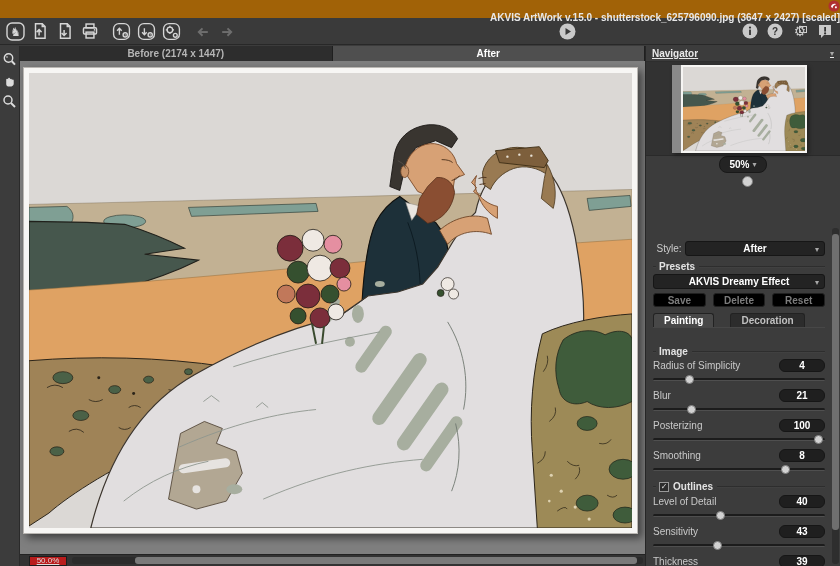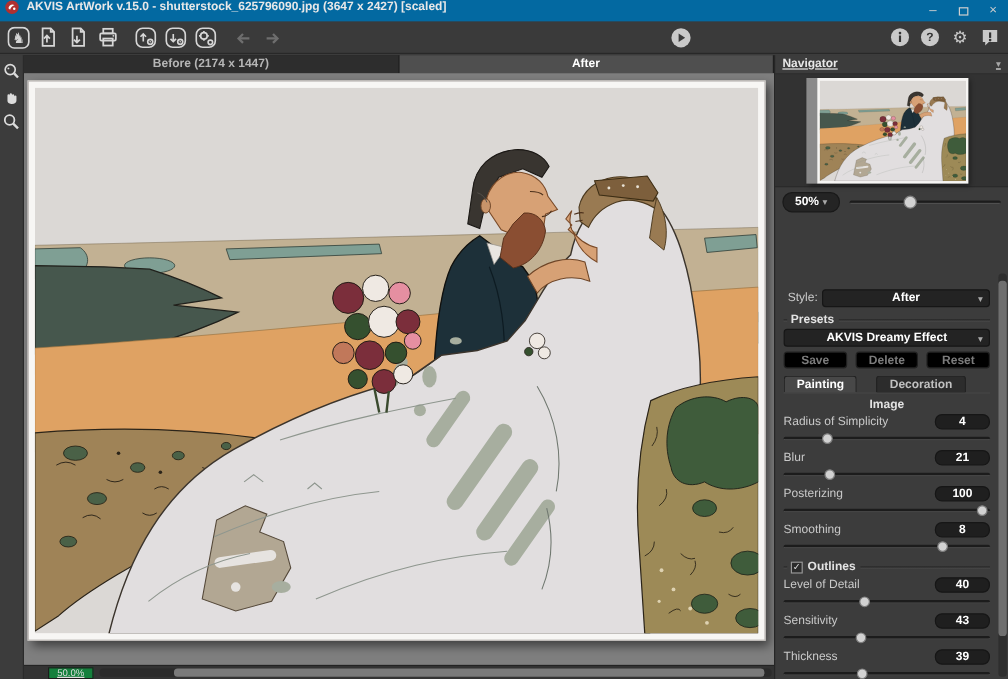--- a/index.html
+++ b/index.html
@@ -1,21 +1,21 @@
 <!DOCTYPE html>
 <html><head>
 <meta charset="utf-8">
 <style>
   * { box-sizing: border-box; margin: 0; padding: 0; }
   html,body { background:#1e1e1e; }
   body { font-family: "Liberation Sans", "DejaVu Sans", sans-serif; }
   .app { position:relative; width:840px; height:566px; background:#3c3c3c; overflow:hidden; user-select:none; }
 
   
-  .titlebar { height:18px; background:#0369a1; display:flex; align-items:flex-start; }
+  .titlebar { height:18px; background:#a16207; display:flex; align-items:flex-end;flex-direction:column; }
   .app-logo { width:12px; height:12px; margin-left:4px; flex:0 0 auto; }
   .title-text { margin-left:6px; font-size:10px; font-weight:bold; color:#e8e8e8; white-space:nowrap; }
   .win-controls { margin-left:auto; display:flex; align-items:center; height:100%; }
   .win-btn { width:25px; height:100%; display:flex; align-items:center; justify-content:center; color:#cfcfcf; font-size:11px; }
   .win-max-box { width:8px; height:7px; border:1px solid #cfcfcf; }
 
   
   .toolbar { height:27px; background:#3a3a3a; border-bottom:1px solid #282828; display:flex; align-items:center; }
   .tb-icon { width:20px; height:20px; margin-left:5px; display:flex; align-items:center; justify-content:center; flex:0 0 auto; }
   .tb-gap { margin-left:11px; }
@@ -32,53 +32,53 @@
   .main { flex:1; display:flex; flex-direction:column; min-width:0; }
   .tabbar { height:15px; display:flex; background:#242424; }
   .tab { flex:1; display:flex; align-items:center; justify-content:center; font-size:10px; font-weight:bold; color:#b5b5b5; background:#2d2d2d; border-right:1px solid #1f1f1f; }
   .tab.active { background:#4f4f4f; color:#ffffff; }
 
   .canvas { flex:1; background:#7f7f7f; position:relative; overflow:hidden; }
   .art-frame { position:absolute; left:3px; top:6px; width:615px; height:467px; background:#f7f6f4; padding:5px; box-shadow:4px 4px 8px rgba(0,0,0,0.5); border:1px solid #b9b6b2; }
   .art-frame svg { width:100%; height:100%; display:block; }
 
   .statusbar { height:12px; background:#333333; border-top:1px solid #232323; display:flex; align-items:center; }
-  .status-zoom { margin-left:20px; width:38px; height:10px; background:#15803d; border:1px solid #1c1c1c; color:#dddddd; font-size:8px; display:flex; align-items:center; justify-content:center;text-decoration:underline; }
+  .status-zoom { margin-left:9px; width:38px; height:10px; background:#b91c1c; border:1px solid #1c1c1c; color:#dddddd; font-size:8px; display:flex; align-items:center; justify-content:center;text-decoration:underline; }
   .hscroll { flex:1; height:7px; margin:0 2px 0 5px; background:#2b2b2b; border-radius:3px; position:relative; }
   .hscroll-thumb { position:absolute; left:11%; width:88%; top:0; bottom:0; background:#7a7a7a; border-radius:3px; }
 
   
   .panel { width:195px; background:#3c3c3c; border-left:1px solid #262626; position:relative; font-size:10px; }
   .nav-header { height:15px; display:flex; align-items:center; justify-content:space-between; padding:0 6px; color:#e8e8e8; font-weight:bold;text-decoration:underline; }
   .caret { color:#a8a8a8; font-size:8px; }
   .nav-well { height:95px; background:#323232; border-top:1px solid #2e2e2e; border-bottom:1px solid #2a2a2a; position:relative; }
   .nav-thumb { position:absolute; left:26px; top:3px; display:flex; box-shadow:2px 2px 4px rgba(0,0,0,0.4); }
   .nav-strip { width:9px; height:88px; background:#8a8a8a; }
   .nav-img { background:#f6f5f3; padding:2px; }
   .nav-img svg { display:block; }
 
-  .zoom-row { height:25px; display:flex; align-items:center; padding:0 6px; }
+  .zoom-row { height:25px; display:flex; align-items:center; padding:0 6px;flex-direction:column; }
   .zoom-btn { width:48px; height:17px; background:#242424; border:1px solid #191919; border-radius:8px; color:#ffffff; font-weight:bold; display:flex; align-items:center; justify-content:center; gap:3px; }
   .zoom-slider { flex:1; margin-left:8px; position:relative; height:17px; }
   .sl-track { position:absolute; left:0; right:0; top:7px; height:3px; background:#1c1c1c; border-bottom:1px solid #4f4f4f; border-radius:2px; }
   .sl-thumb { position:absolute; top:3px; width:11px; height:11px; border-radius:50%; background:#d2d2d2; border:1px solid #7e7e7e; }
 
   .settings { position:absolute; top:180px; left:0; right:9px; bottom:0; padding:0 6px 0 7px; overflow:hidden; }
 
   .style-row { margin-top:14px; height:16px; display:flex; align-items:center;text-align:center; }
   .style-label { width:32px; color:#cccccc; }
   .dd { flex:1; height:15px; background:#232323; border:1px solid #161616; border-radius:3px; position:relative; display:flex; align-items:center; justify-content:center; color:#ffffff; font-weight:bold; }
   .dd .caret { position:absolute; right:5px; top:3px; }
 
   .legend { display:flex; align-items:center; color:#e3e3e3; font-weight:bold; }
   .legend .line { height:2px; background:linear-gradient(#242424,#4a4a4a); }
   .legend .line.short { width:3px; margin-right:3px; }
   .legend .line.flex { flex:1; margin-left:4px; }
   .legend.presets { margin-top:5px; height:11px; }
-  .legend.image { margin-top:4px; height:11px;flex-direction:column; }
+  .legend.image { margin-top:18px; height:11px; }
   .legend.outlines { margin-top:3px; height:13px; }
   .chk { width:10px; height:10px; border:1px solid #999999; background:#2c2c2c; color:#dddddd; font-size:8px; line-height:8px; text-align:center; margin-right:4px; }
 
   .dd.preset { margin-top:2px; height:15px; flex:none; display:flex; }
   .btn-row { margin-top:4px; height:14px; display:flex; gap:7px; }
   .pbtn { flex:1; height:14px; background:#000000; border:1px solid #202020; border-radius:3px; color:#7c7c7c; font-weight:bold; display:flex; align-items:center; justify-content:center; }
 
   .ptabs { margin-top:6px; height:15px; display:flex; border-bottom:1px solid #474747; }
   .ptab { padding:0 10px; display:flex; align-items:center; font-weight:bold; background:#2c2c2c; color:#c0c0c0; border:1px solid #222222; border-bottom:none; border-radius:3px 3px 0 0; margin-right:16px; }
   .ptab.active { background:#484848; color:#ffffff; }

